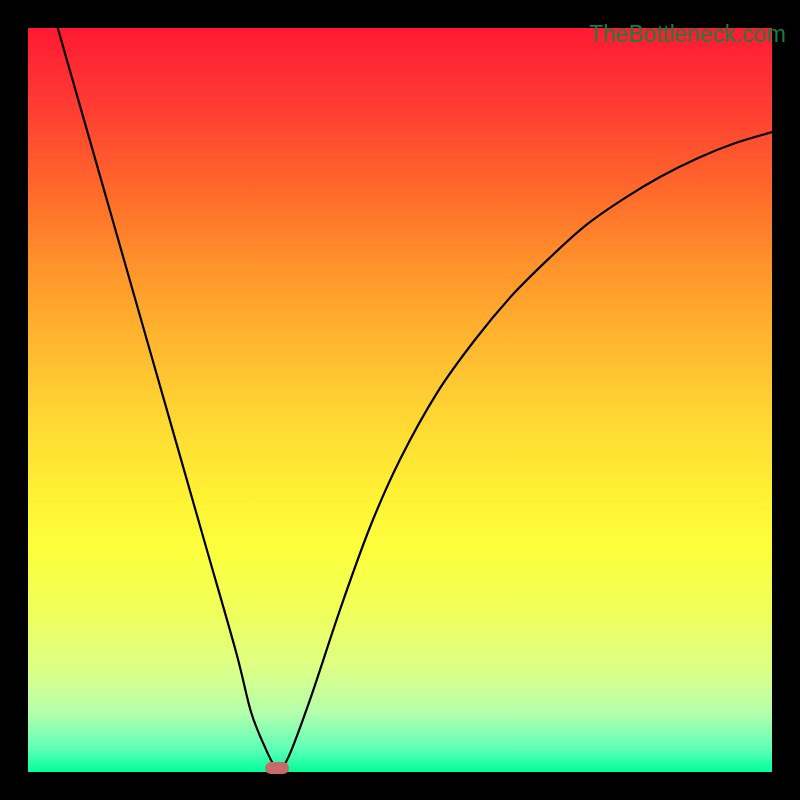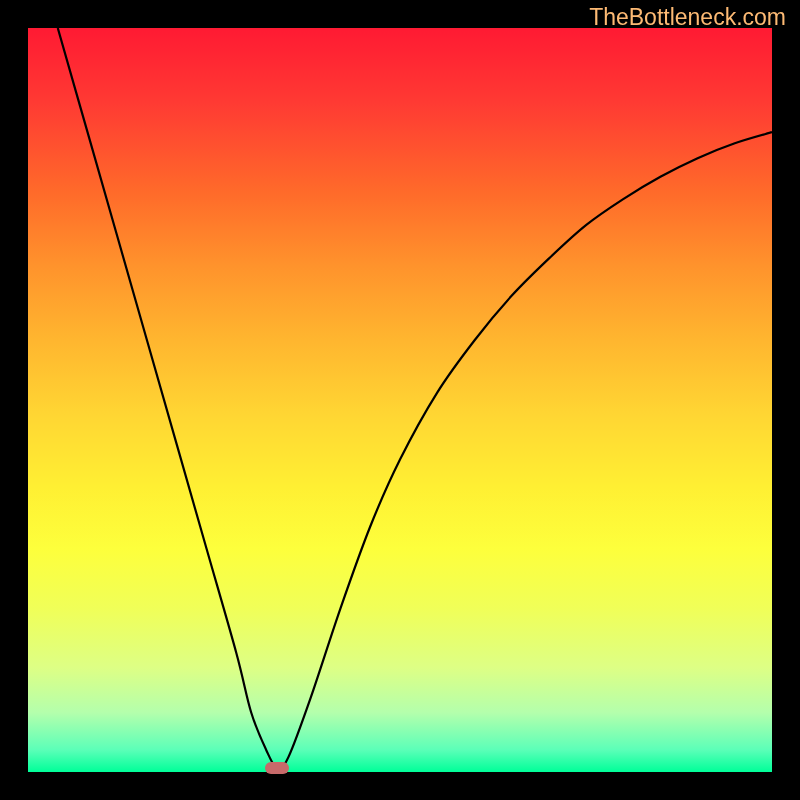--- a/index.html
+++ b/index.html
@@ -27,23 +27,23 @@
       #fdff3c 70%,
       #f0ff58 78%,
       #ddff85 86%,
       #b4ffac 92%,
       #5cffb8 97%,
       #00ff99 100%
     );
   }
   .watermark {
     position: absolute;
-    top: 4px;
+    top: 21px;
     right: 14px;
-    color: #fdba74;
+    color: #15803d;
     font-size: 23px;
     font-weight: 500;
     z-index: 10;
   }
   .curve-layer {
     position: absolute;
     left: 0;
     top: 0;
     width: 744px;
     height: 744px;

